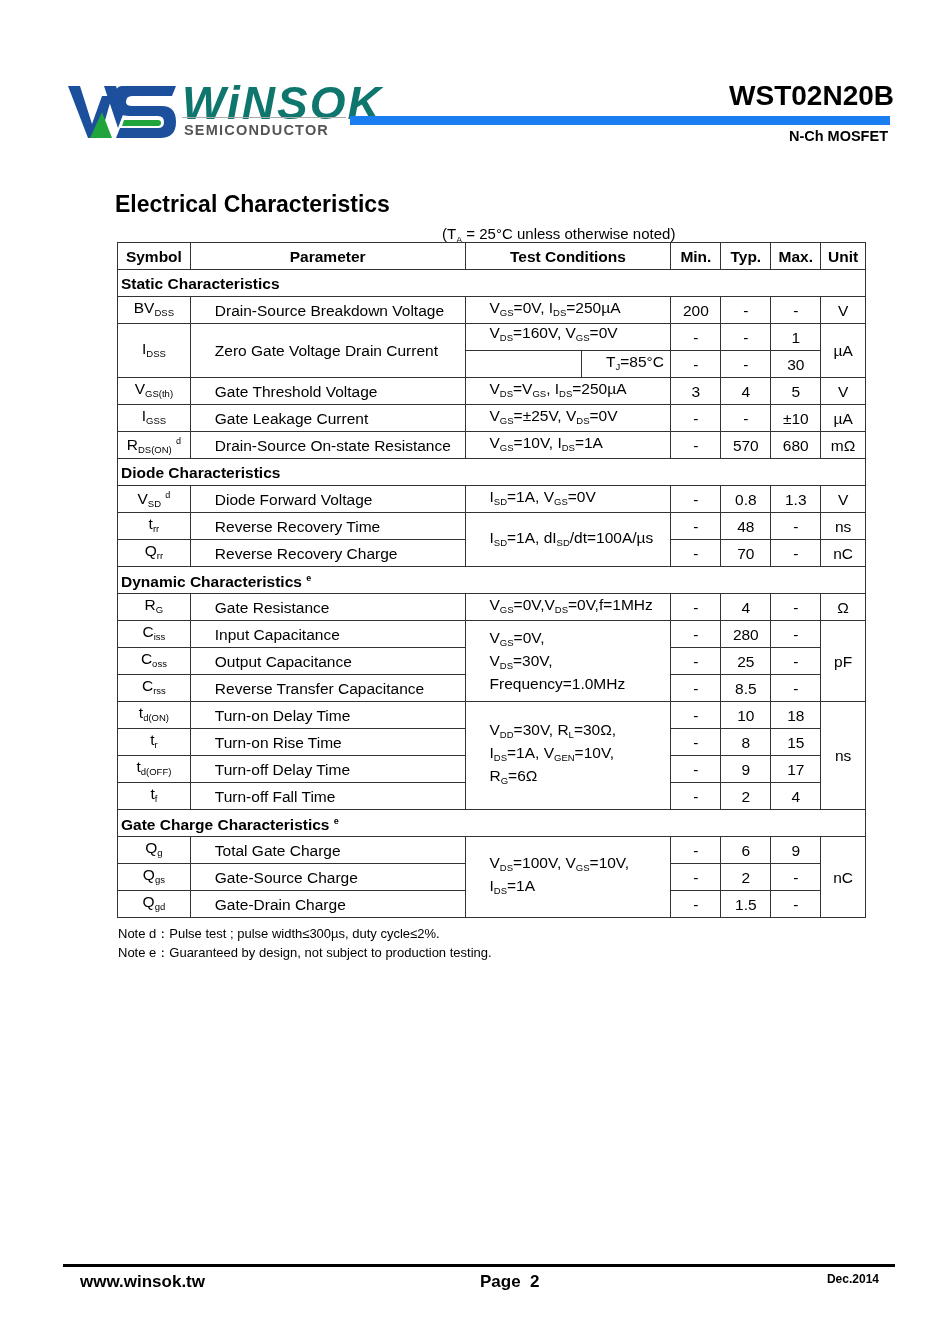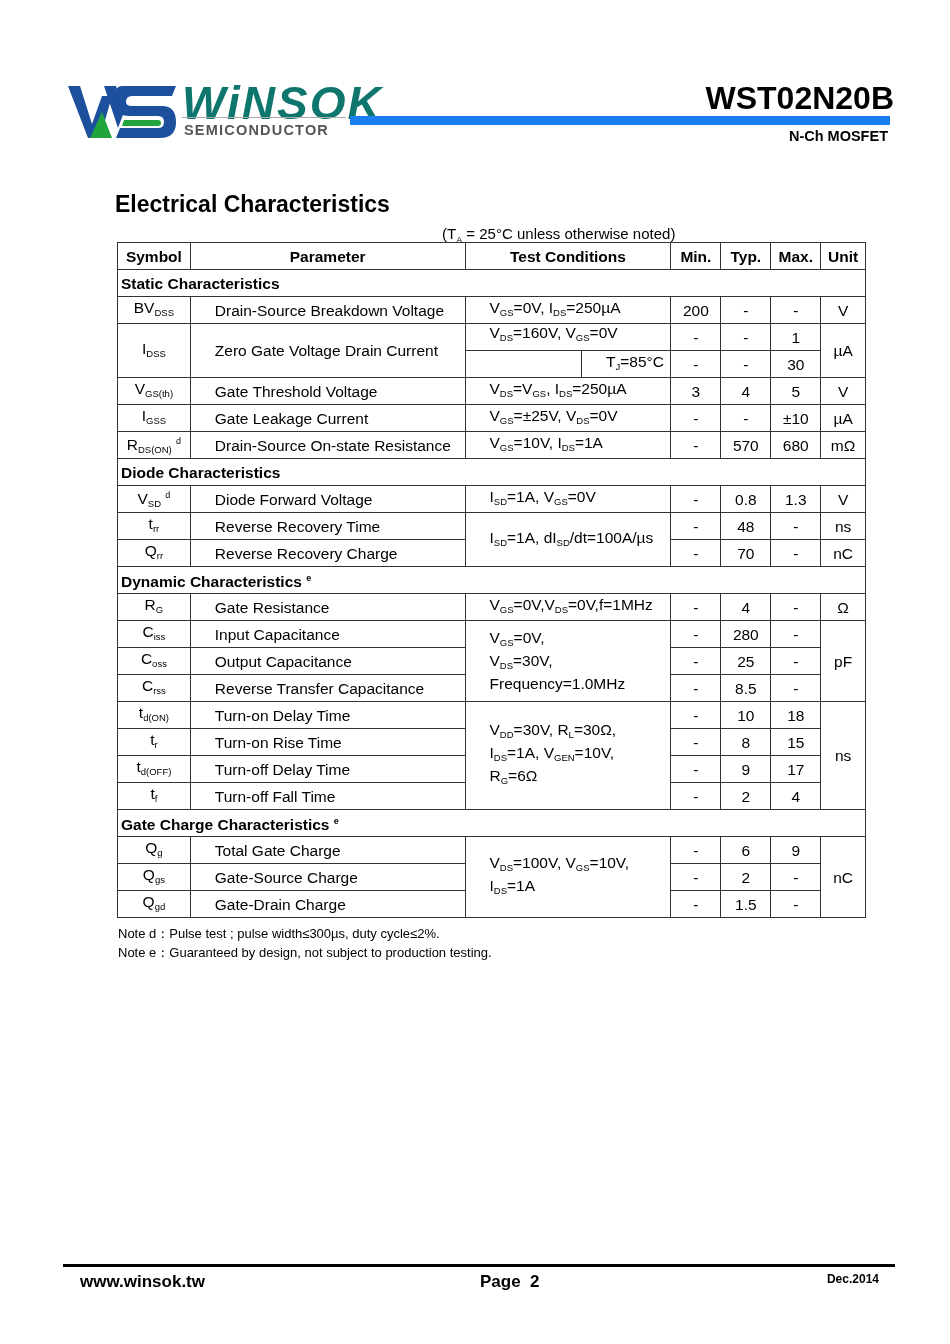--- a/index.html
+++ b/index.html
@@ -5,21 +5,21 @@
   html, body { margin: 0; padding: 0; }
   body {
     width: 950px; height: 1344px; background: #ffffff; position: relative;
     font-family: "Liberation Sans", sans-serif; color: #000; overflow: hidden;
   }
   .logo { position: absolute; left: 66px; top: 80px; width: 282px; height: 62px; }
   .logo-text-win { position: absolute; left: 116px; top: -4px; font-family: "Liberation Sans", sans-serif; font-weight: bold; font-style: italic; font-size: 46px; color: #0f766e; letter-spacing: 2px; }
   .logo-text-semi { position: absolute; left: 118px; top: 42px; font-family: "Liberation Sans", sans-serif; font-weight: bold; font-size: 14.5px; color: #555; letter-spacing: 1.2px; }
   .logo-underline { position: absolute; left: 116px; top: 37px; width: 164px; height: 1px; background: #aaa; }
   .blue-bar { position: absolute; left: 350px; top: 116px; width: 540px; height: 9px; background: #1a7ef0; }
-  .part-number { position: absolute; right: 56px; top: 80px; font-weight: bold; font-size: 32px; }
+  .part-number { position: absolute; right: 56px; top: 80px; font-weight: bold; font-size: 28px; }
   .part-type { position: absolute; right: 62px; top: 128px; font-weight: bold; font-size: 14.5px; }
 
   .section-title { position: absolute; left: 115px; top: 191px; font-weight: bold; font-size: 23px; }
   .section-note { position: absolute; left: 442px; top: 199px; font-size: 15px; margin-top: 26px; }
   .section-note sub { font-size: 9px; }
 
   table.ec {
     position: absolute; left: 117px; top: 242px; width: 749px;
     border-collapse: collapse; font-size: 15.5px; border-radius: 22px;
   }

